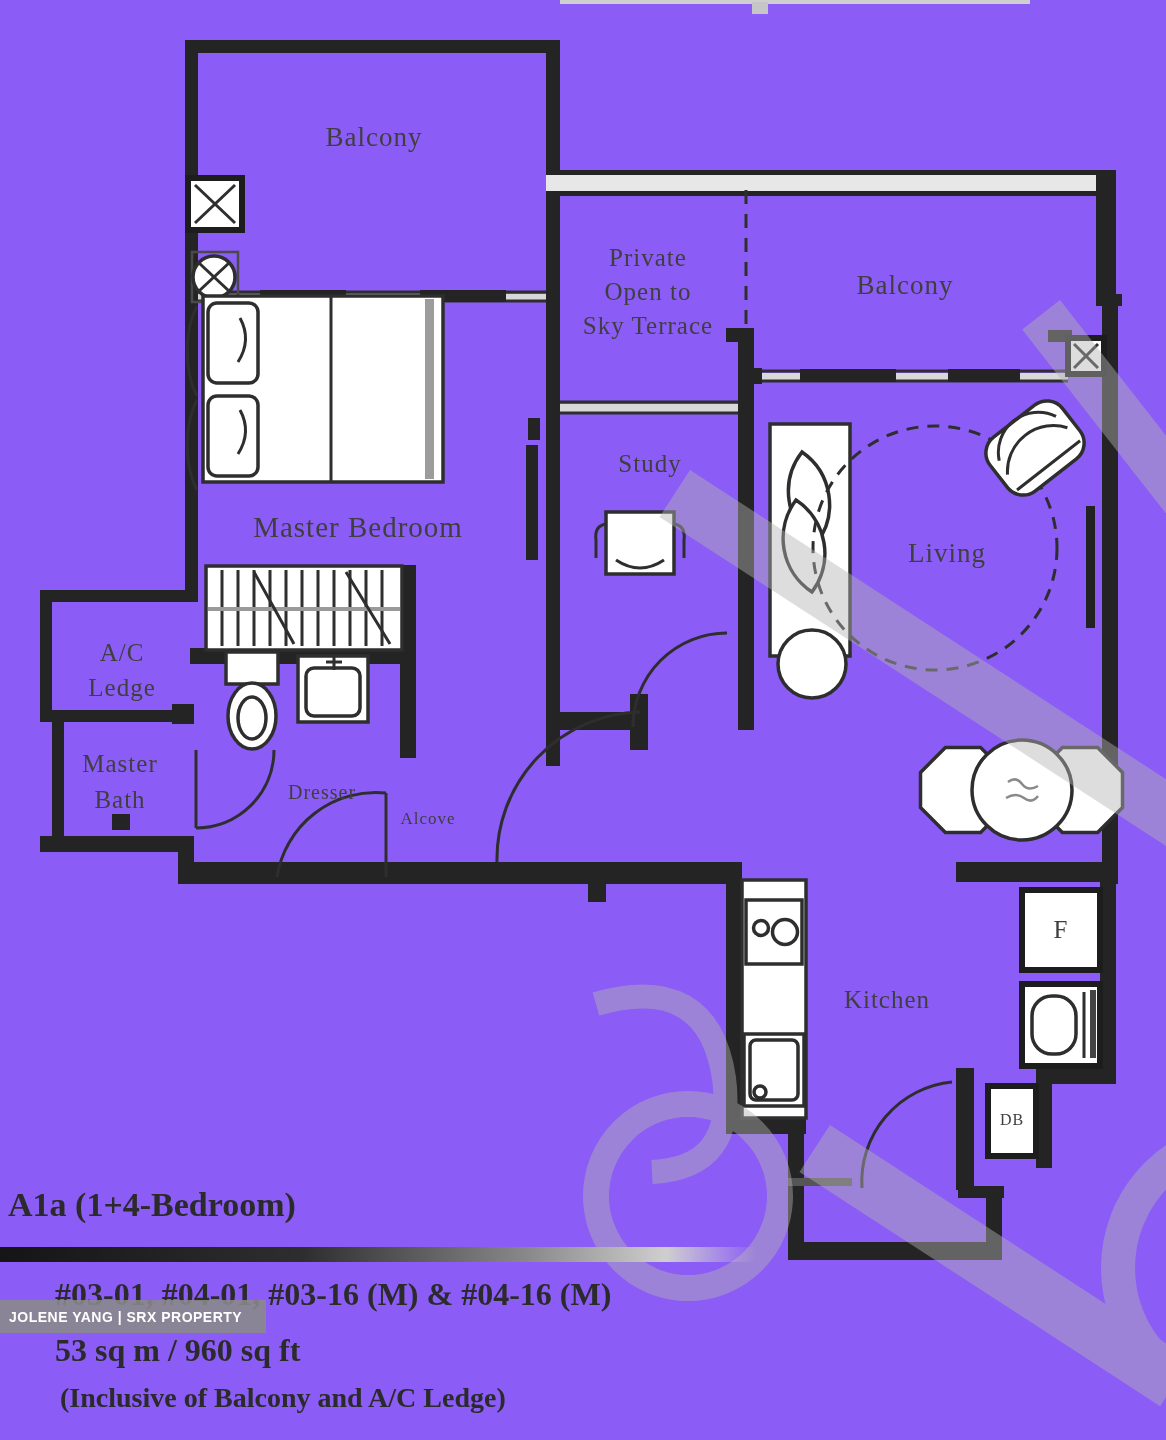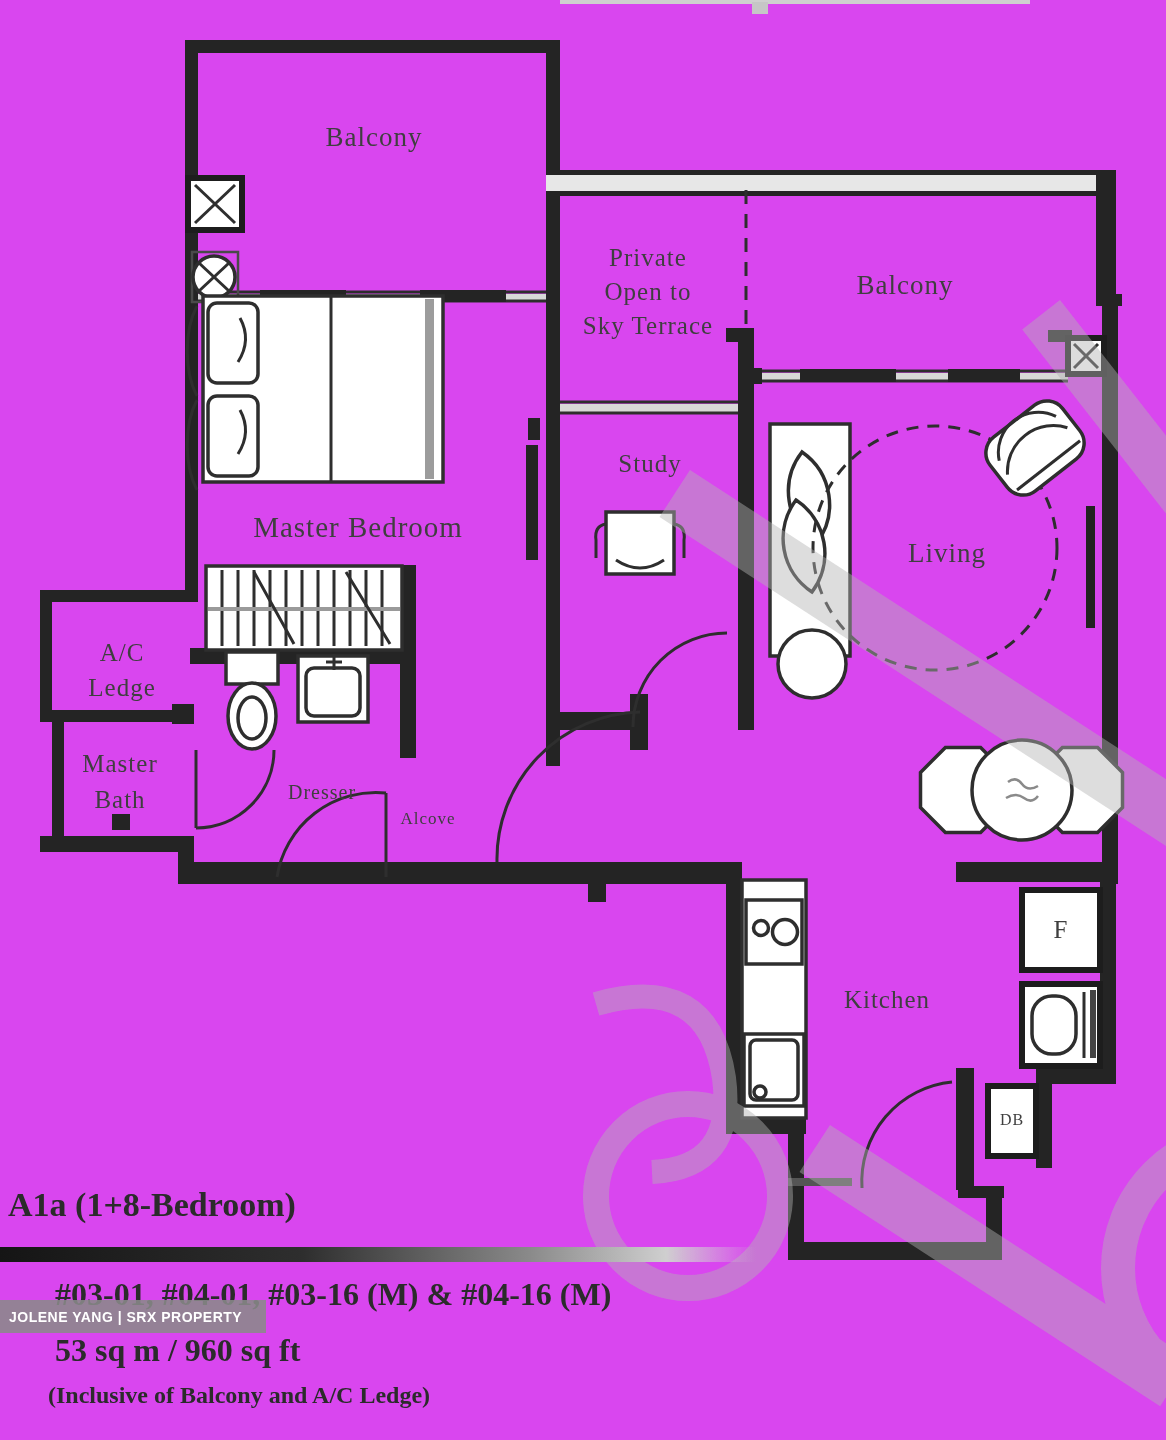--- a/index.html
+++ b/index.html
@@ -1,16 +1,16 @@
 <!DOCTYPE html>
 <html><head>
 <meta charset="utf-8">
 <style>
   html,body{margin:0;padding:0;background:#e9e9e9;}
-  .page{position:relative;width:1166px;height:1440px;background:#d946ef;overflow:hidden;
+  .page{position:relative;width:1166px;height:1440px;background:#8b5cf6;overflow:hidden;
         font-family:"Liberation Serif","DejaVu Serif",serif;}
   svg{position:absolute;left:0;top:0;}
   .wall{fill:#242424;}
   .wall2{fill:#555;}
   .light{fill:#e7e7e7;}
   .glass{fill:#d8d8d8;}
   .thin{stroke:#2e2e2e;stroke-width:3;fill:none;}
   .fix{stroke:#2e2e2e;stroke-width:3.5;fill:#fff;}
   .box{stroke:#1d1d1d;stroke-width:6;fill:#fff;}
   .room-label{font-family:"Liberation Serif","DejaVu Serif",serif;fill:#3f3f3f;letter-spacing:1px;
@@ -242,21 +242,21 @@
   <g opacity="0.45">
     <rect class="wm" x="690" y="470" width="620" height="56" transform="rotate(33 690 470)"></rect>
     <rect class="wm" x="830" y="1125" width="430" height="56" transform="rotate(33 830 1125)"></rect>
     <rect class="wm" x="1060" y="300" width="330" height="48" transform="rotate(52 1060 300)"></rect>
     <circle class="wm-s" cx="688" cy="1196" r="92" stroke-width="26"></circle>
     <circle class="wm-s" cx="1250" cy="1268" r="132" stroke-width="34"></circle>
     <path class="wm-s" d="M 596 1004 Q 708 972 724 1078 Q 736 1168 652 1172" stroke-width="24"></path>
   </g>
 </svg>
 
-  <div class="footer-text" style="left:8px;top:1186px;font-size:34px;">A1a (1+8-Bedroom)</div>
+  <div class="footer-text" style="left:8px;top:1186px;font-size:34px;">A1a (1+4-Bedroom)</div>
   <div class="grad-bar"></div>
   <div class="footer-text" style="left:55px;top:1276px;font-size:32px;">#03-01, #04-01, #03-16 (M) &amp; #04-16 (M)</div>
   <div class="agent-band">
     <span>JOLENE YANG | SRX PROPERTY</span>
   </div>
   <div class="footer-text" style="left:55px;top:1332px;font-size:32px;">53 sq m / 960 sq ft</div>
-  <div class="footer-text" style="left:48px;top:1382px;font-size:24px;">(Inclusive of Balcony and A/C Ledge)</div>
+  <div class="footer-text" style="left:60px;top:1382px;font-size:28px;">(Inclusive of Balcony and A/C Ledge)</div>
 </div>
 
 </body></html>

